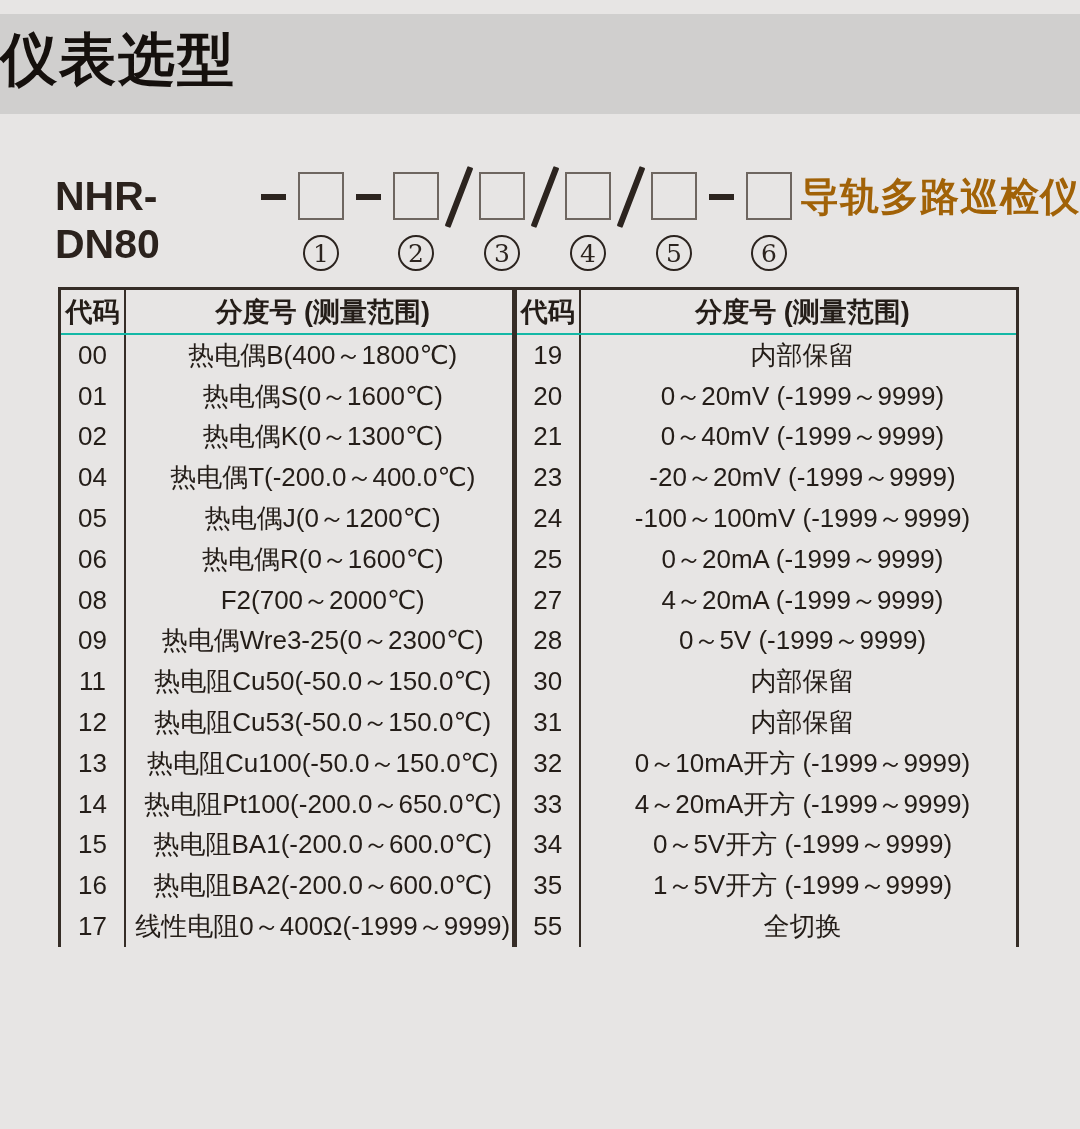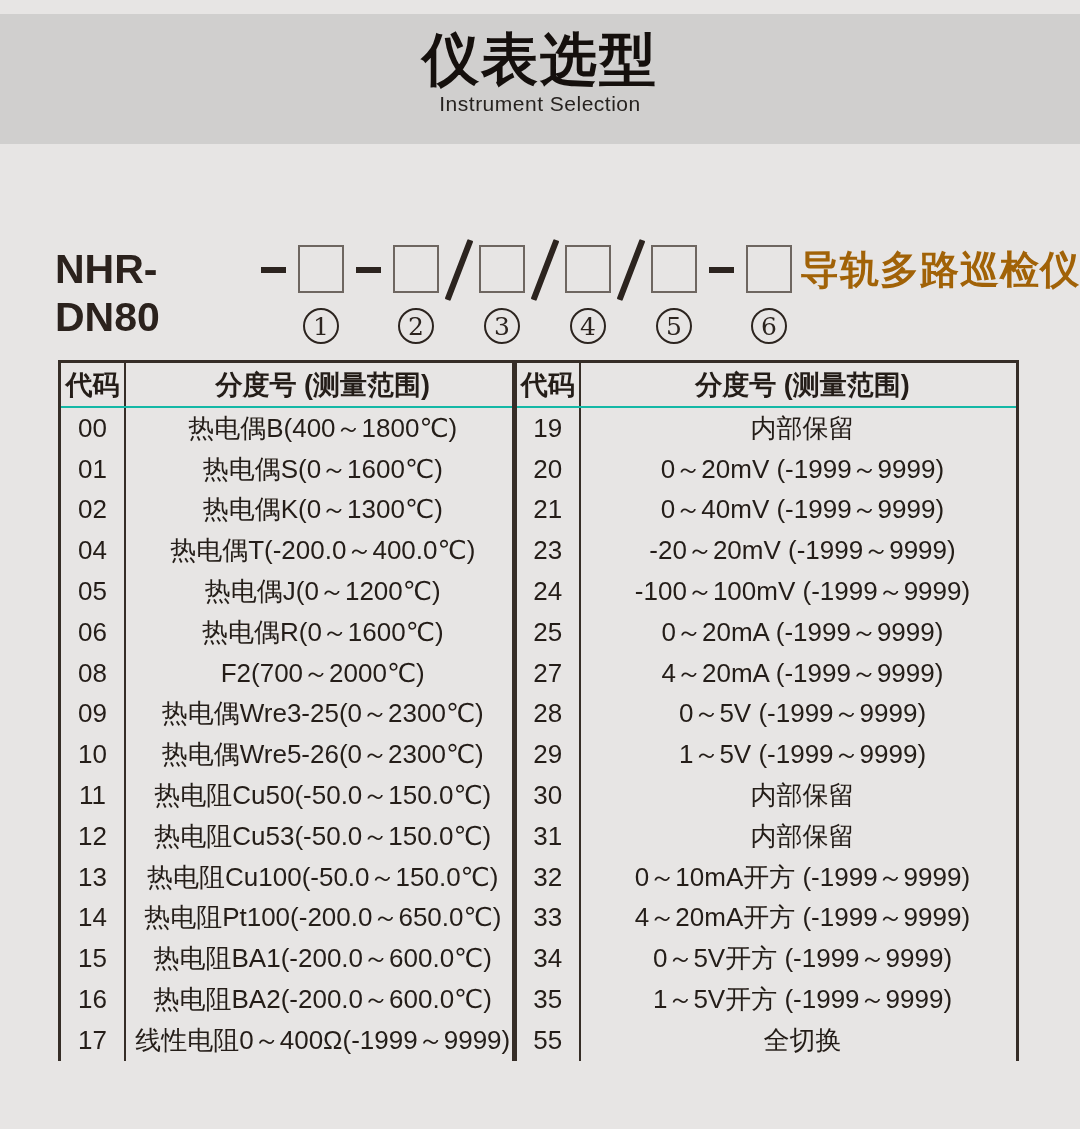--- a/index.html
+++ b/index.html
@@ -4,33 +4,33 @@
 <style>
   html,body { margin:0; padding:0; }
   body {
     width:1080px; height:1129px; overflow:hidden; position:relative;
     background:#e7e5e4; color:#292019;
     font-family:"Liberation Sans","DejaVu Sans",sans-serif;
     -webkit-font-smoothing:antialiased;
   }
   
   .band {
-    margin-top:14px; height:130px; background:#d0cfce; text-align:center;
+    margin-top:14px; height:100px; background:#d0cfce; 
   }
   .band .title {
     padding-top:16px; font-size:57px; line-height:1.05; font-weight:700;
     letter-spacing:2px; color:#15100d;
   }
   .band .subtitle {
     margin-top:2px; font-size:21px; font-weight:400; color:#26221f; letter-spacing:0.5px;
   }
   
   .model-row {
     display:flex; align-items:flex-start;
-    margin:101px 0 0 55px; height:102px;
+    margin:58px 0 0 55px; height:102px;
   }
   .m-prefix {
     font-size:41px; font-weight:700; line-height:48px; color:#2b221d; letter-spacing:0;
   }
   .dash {
     width:25px; height:6px; background:#2c241f; margin:22px 12px 0 12px; flex:none;
   }
   .pos { width:46px; flex:none; display:flex; flex-direction:column; align-items:center; }
   .box {
     width:46px; height:48px; border:2px solid #6e6660; box-sizing:border-box; background:transparent;
@@ -70,21 +70,20 @@
   td { height:38.8px; font-size:26px; font-weight:500; color:#241d18; }
   .cell-code { text-align:center; border-right:2px solid #362d27; }
   .cell-desc { text-align:center; padding-left:9px; white-space:nowrap; overflow:hidden; }
   .mid-divider { border-right:5px solid #362d27; }
 </style>
 </head>
 <body>
 
 <div class="band">
   <div class="title">仪表选型</div>
-  <div class="subtitle">Instrument Selection</div>
 </div>
 
 <div class="model-row">
   <span class="m-prefix">NHR-DN80</span>
   <span class="dash"></span>
   <span class="pos">
     <span class="box"></span>
     <span class="circ">1</span>
   </span>
   <span class="dash"></span>
@@ -184,26 +183,20 @@
           <td class="cell-desc">4～20mA (-1999～9999)</td>
         </tr>
 
         <tr>
           <td class="cell-code">09</td>
           <td class="cell-desc mid-divider">热电偶Wre3-25(0～2300℃)</td>
           <td class="cell-code">28</td>
           <td class="cell-desc">0～5V (-1999～9999)</td>
         </tr>
 
-        <tr>
-          <td class="cell-code">10</td>
-          <td class="cell-desc mid-divider">热电偶Wre5-26(0～2300℃)</td>
-          <td class="cell-code">29</td>
-          <td class="cell-desc">1～5V (-1999～9999)</td>
-        </tr>
 
         <tr>
           <td class="cell-code">11</td>
           <td class="cell-desc mid-divider">热电阻Cu50(-50.0～150.0℃)</td>
           <td class="cell-code">30</td>
           <td class="cell-desc">内部保留</td>
         </tr>
 
         <tr>
           <td class="cell-code">12</td>

